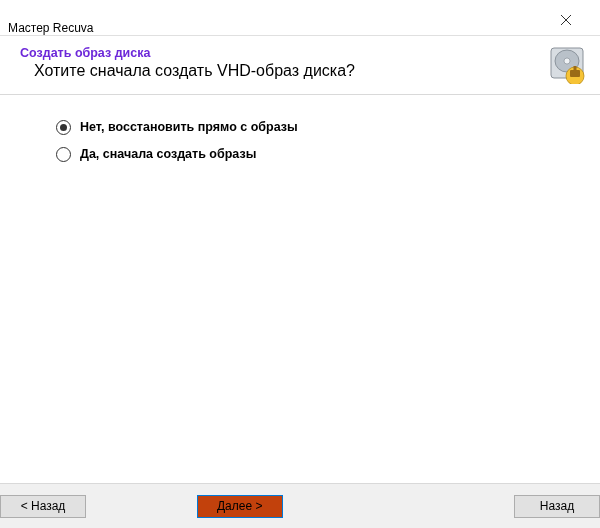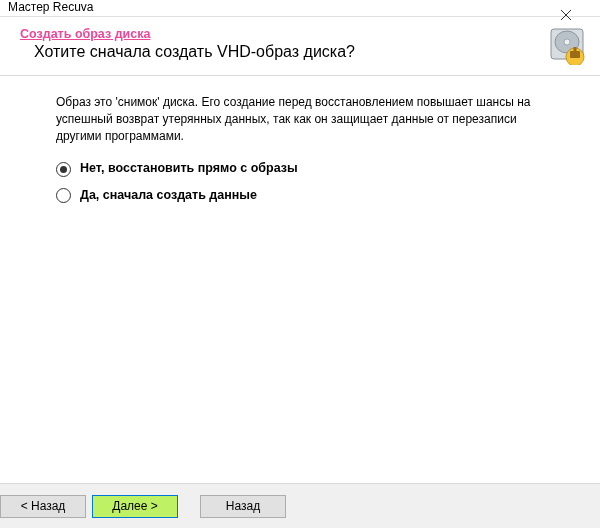--- a/index.html
+++ b/index.html
@@ -11,23 +11,23 @@
       font-family: 'Segoe UI', Tahoma, sans-serif;
       font-size: 12px;
       background: #fff;
       width: 600px;
       height: 528px;
       overflow: hidden;
       position: relative;
     }
     .titlebar {
       display: flex;
-      align-items: flex-start;
+      align-items: flex-end;
       justify-content: space-between;
-      height: 17px;
+      height: 36px;
       padding: 0 12px 0 8px;
       background: #fff;
       border-bottom: 1px solid #e0e0e0;
     }
     .titlebar-title {
       font-size: 12px;
       color: #000;
     }
     .close-btn {
       width: 45px;
@@ -39,24 +39,23 @@
       font-size: 14px;
       color: #333;
       cursor: pointer;
     }
     .header {
       padding: 10px 20px 14px 20px;
       position: relative;
     }
     .header-title {
       font-weight: bold;
-      color: #ec4899;
+      color: #6d28d9;
       font-size: 12.5px;
       margin-bottom: 2px;
-      text-decoration: underline;
     }
     .header-subtitle {
       color: #000;
       font-size: 16px;
       padding-left: 14px;
     }
     .header-icon {
       position: absolute;
       right: 14px;
       top: 10px;
@@ -112,37 +111,36 @@
     .footer {
       position: absolute;
       bottom: 0;
       left: 0;
       right: 0;
       height: 45px;
       border-top: 1px solid #d9d9d9;
       background: #f0f0f0;
       display: flex;
       align-items: center;
-      justify-content: flex-start;
-      padding-right: 14px;
+      justify-content: space-between;
       gap: 6px;
     }
     .btn {
       min-width: 86px;
       height: 23px;
       background: #e1e1e1;
       border: 1px solid #adadad;
       font-family: inherit;
       font-size: 12px;
       cursor: pointer;
       padding: 0 12px;
     }
     .btn.primary {
       border: 1px solid #0078d7;
-      background: #bef264;
+      background: #c2410c;
     }
     .btn-gap {
       width: 10px;
     }
   </style>
 </head>
 <body>
 
 <div class="titlebar">
   <span class="titlebar-title">Мастер Recuva</span>
@@ -165,30 +163,29 @@
       <path d="M 18 30 a 9 9 0 1 0 18 0 a 9 9 0 1 0 -18 0" fill="#f6c336" stroke="#b98a12" stroke-width="0.8"></path>
       <rect x="22" y="24" width="10" height="7" rx="1" fill="#9b6b16"></rect>
       <rect x="25.5" y="20" width="3" height="5" fill="#9b6b16"></rect>
     </svg>
   </div>
 </div>
 
 <div class="divider"></div>
 
 <div class="content">
-  <p class="para">Образ это 'снимок' диска. Его создание перед восстановлением повышает шансы на успешный возврат утерянных данных, так как он защищает данные от перезаписи другими программами.</p>
 
   <div class="radio-group">
     <div class="radio-item">
       <span class="radio-circle checked"></span>
       <span class="radio-label">Нет, восстановить прямо с образы</span>
     </div>
     <div class="radio-item">
       <span class="radio-circle"></span>
-      <span class="radio-label">Да, сначала создать данные</span>
+      <span class="radio-label">Да, сначала создать образы</span>
     </div>
   </div>
 </div>
 
 <div class="footer">
   <button class="btn">&lt; Назад</button>
   <button class="btn primary">Далее &gt;</button>
   <div class="btn-gap"></div>
   <button class="btn">Назад</button>
 </div>

